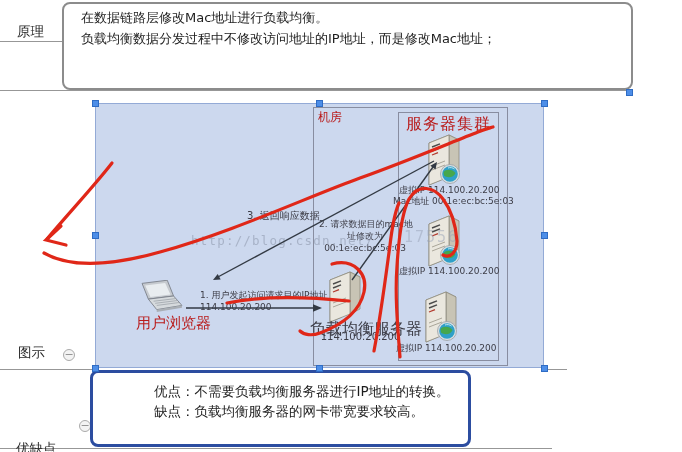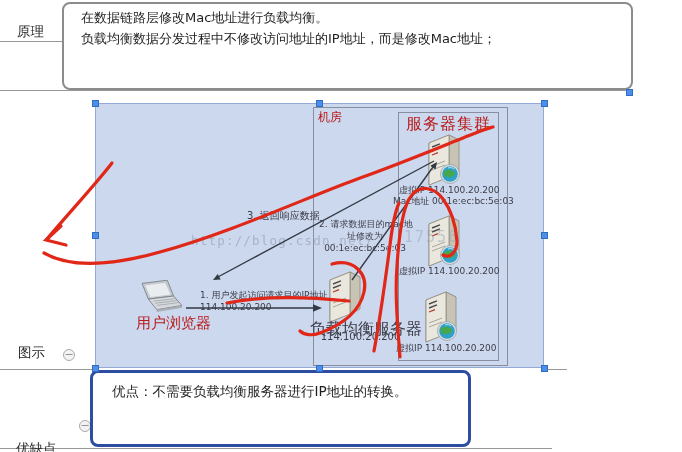--- a/index.html
+++ b/index.html
@@ -7,21 +7,21 @@
   .page{position:relative;width:682px;height:452px;background:#fff;overflow:hidden;}
   .divider{position:absolute;height:1px;background:#979797;}
   .row-label{position:absolute;font-size:13.5px;color:#262626;white-space:nowrap;}
   .collapse{position:absolute;width:12px;height:12px;border:1px solid #aaa;border-radius:50%;
             background:#f3f3f3;color:#8f8f8f;font-size:11px;line-height:10px;text-align:center;
             box-sizing:border-box;cursor:pointer;}
   .topbox{position:absolute;left:62px;top:2px;width:571px;height:88px;background:#fff;
           border:2px solid #8c8c8c;border-radius:8px;box-sizing:border-box;}
   .topbox .txt{padding:4px 0 0 17px;font-size:13px;line-height:20.5px;color:#1d1d1d;white-space:nowrap;}
   .probox{position:absolute;left:90px;top:370px;width:381px;height:77px;background:#fff;
-          border:3px solid #2c4da0;border-radius:8px;box-sizing:border-box;}
+          border:3px solid #2c4da0;border-radius:8px;box-sizing:border-box;padding-left:42px;}
   .probox .txt{padding:8px 0 0 19px;font-size:13.5px;line-height:20px;color:#1d1d1d;white-space:nowrap;}
   .selection{position:absolute;left:95px;top:103px;width:449px;height:265px;
              background:#ccd8ee;border:1px solid #93aad6;box-sizing:border-box;}
   .handle{position:absolute;width:7px;height:7px;background:#4d8ee8;border:1px solid #2f6cc4;
           box-sizing:border-box;z-index:30;}
   .dgbox{position:absolute;border:1px solid #888da0;box-sizing:border-box;}
   .dglabel{position:absolute;color:#b91c1c;white-space:nowrap;}
   .small-label{position:absolute;color:#3c3c46;white-space:nowrap;font-size:9px;}
   .wm{position:absolute;color:rgba(150,160,182,.68);font-family:"DejaVu Sans Mono",monospace;white-space:nowrap;}
   svg.overlay{position:absolute;left:0;top:0;z-index:20;pointer-events:none;}
@@ -178,16 +178,17 @@
   <div class="handle" style="left:540.5px;top:99.5px;"></div>
   <div class="handle" style="left:91.5px;top:231.5px;"></div>
   <div class="handle" style="left:540.5px;top:231.5px;"></div>
   <div class="handle" style="left:91.5px;top:364.5px;"></div>
   <div class="handle" style="left:315.5px;top:364.5px;"></div>
   <div class="handle" style="left:540.5px;top:364.5px;"></div>
 
   <div class="probox">
     <div class="txt">
       <div>优点：不需要负载均衡服务器进行IP地址的转换。</div>
+      <div>缺点：负载均衡服务器的网卡带宽要求较高。</div>
     </div>
   </div>
 
 </div>
 
 </body></html>

